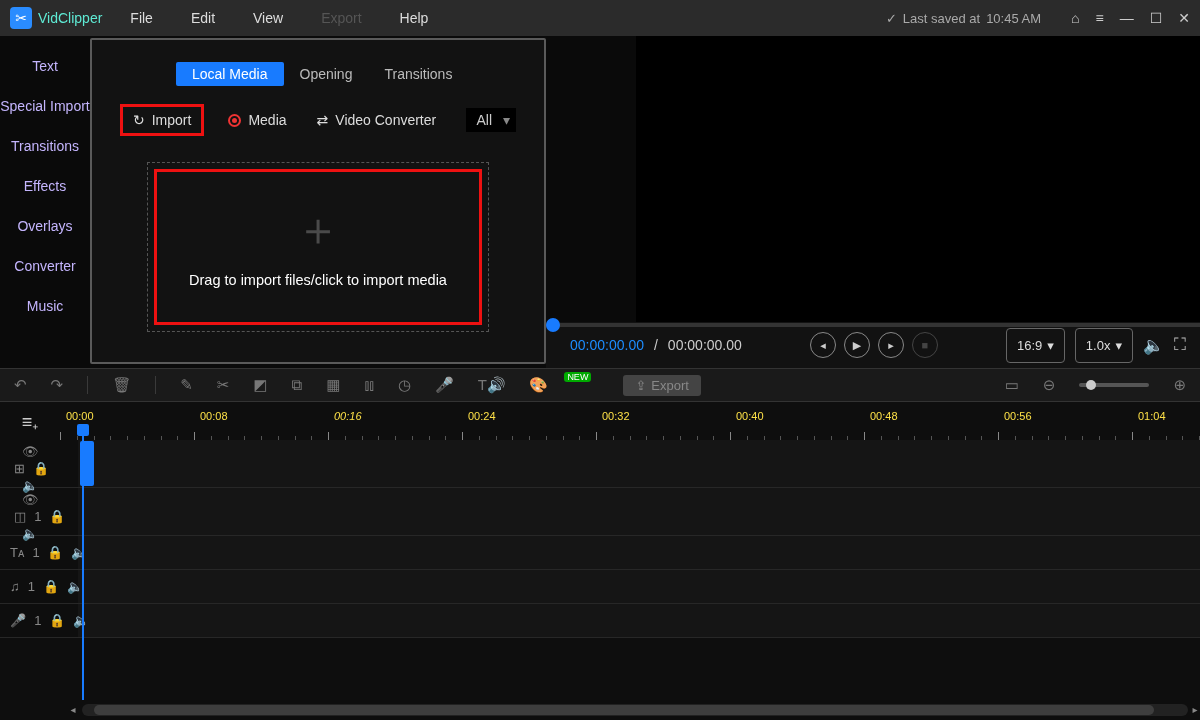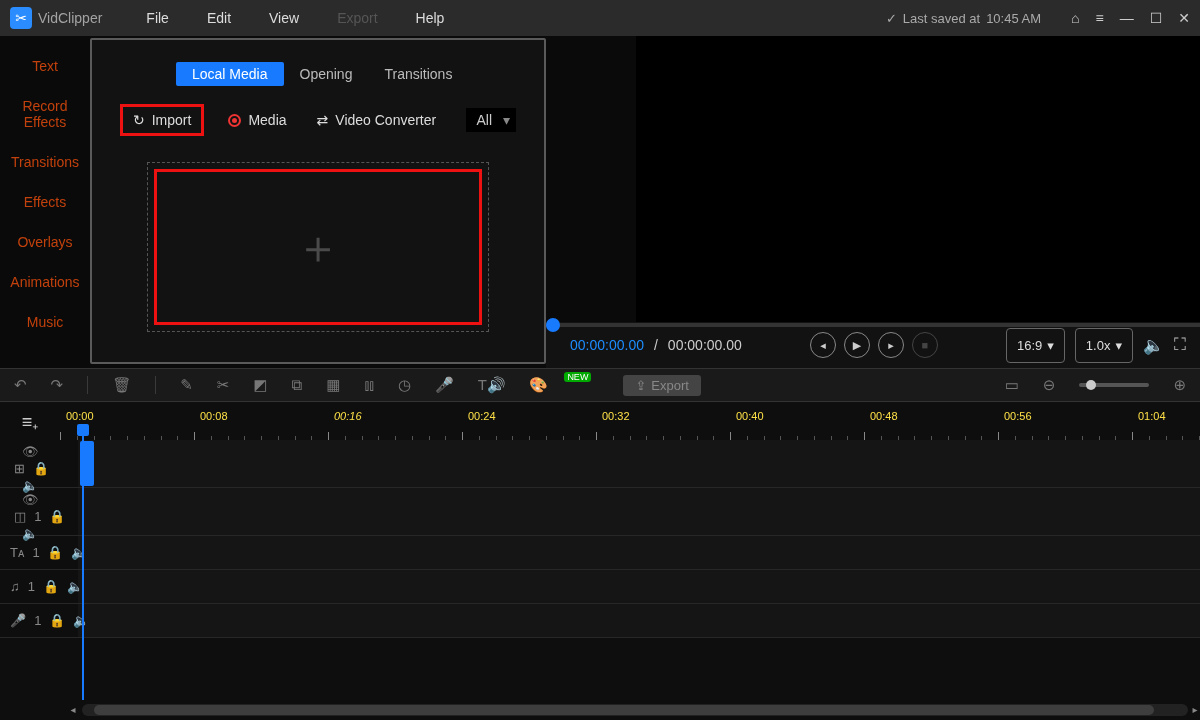--- a/index.html
+++ b/index.html
@@ -1,33 +1,33 @@
 <!DOCTYPE html>
 <html><head>
 <meta charset="utf-8">
 <style>
 * { box-sizing: border-box; margin: 0; padding: 0; font-family: -apple-system, "Segoe UI", Arial, sans-serif; }
 body { background: #0a0a0a; width: 1200px; height: 720px; overflow: hidden; color: #ccc; font-size: 13px; user-select: none; }
 
 
 .titlebar { height: 36px; background: #2b2b2b; display: flex; align-items: center; padding: 0 10px; }
 .logo { width: 22px; height: 22px; background: #2a8cff; border-radius: 4px; display: flex; align-items: center; justify-content: center; color: #fff; font-size: 14px; margin-right: 6px; }
-.app-name { color: #a3a3a3; font-size: 14px; margin-right: 44px; }
+.app-name { color: #5eead4; font-size: 14px; margin-right: 28px; }
 .menu { display: flex; gap: 38px; }
 .menu span { color: #ddd; font-size: 14px; cursor: pointer; }
 .menu span.dim { color: #555; }
 .titlebar .spacer { flex: 1; }
 .status { color: #aaa; font-size: 13px; display: flex; align-items: center; gap: 6px; margin-right: 30px; }
 .win-ctrl { display: flex; gap: 16px; color: #ccc; font-size: 14px; }
 .win-ctrl span { cursor: pointer; }
 
 
 .main-row { height: 332px; display: flex; background: #0a0a0a; }
 .leftnav { width: 90px; padding-top: 10px; text-align: center; }
-.leftnav div { padding: 12px 0; color: #c2410c; font-size: 14px; cursor: pointer; }
+.leftnav div { padding: 12px 0; color: #c4b5fd; font-size: 14px; cursor: pointer; }
 .leftnav div.active { color: #38a4ff; }
 
 .media-panel { position: relative; width: 456px; height: 326px; border: 2px solid #5a5a5a; border-radius: 2px; background: #121212; margin-top: 2px; padding: 14px 28px; }
 .media-tabs { display: flex; gap: 0; margin: 8px 0 18px 56px; }
 .media-tabs span { padding: 4px 16px; color: #bbb; font-size: 14px; cursor: pointer; }
 .media-tabs span.active { background: #187bff; color: #fff; border-radius: 2px; }
 .media-tools { display: flex; align-items: center; gap: 18px; margin-bottom: 26px; }
 .tool-btn { display: flex; align-items: center; gap: 7px; color: #ddd; font-size: 14px; cursor: pointer; padding: 3px 6px; }
 .tool-btn.boxed { border: 3px solid #e11; padding: 5px 10px; }
 .rec-dot { width: 13px; height: 13px; border: 2px solid #e33; border-radius: 50%; display: inline-block; position: relative; }
@@ -114,25 +114,25 @@
     <span>—</span>
     <span>☐</span>
     <span>✕</span>
   </div>
 </div>
 
 <div class="main-row">
 
   <div class="leftnav">
     <div>Text</div>
-    <div>Record Effects</div>
+    <div>Special Import</div>
     <div>Transitions</div>
     <div>Effects</div>
     <div>Overlays</div>
-    <div>Animations</div>
+    <div>Converter</div>
     <div>Music</div>
   </div>
 
   <div class="media-panel">
     <div class="media-tabs">
       <span class="active">Local Media</span>
       <span>Opening</span>
       <span>Transitions</span>
     </div>
     <div class="media-tools">
@@ -146,20 +146,21 @@
       </div>
       <div class="tool-btn">
         <span>⇄</span>
         <span>Video Converter</span>
       </div>
       <div class="filter-sel">All</div>
     </div>
     <div class="dropzone-outer">
       <div class="dropzone">
         <div class="plus">＋</div>
+        <span class="txt">Drag to import files/click to import media</span>
       </div>
     </div>
   </div>
 
   <div class="preview-col">
     <div class="preview-video">
       <div class="scrub">
         <div class="dot"></div>
       </div>
     </div>

